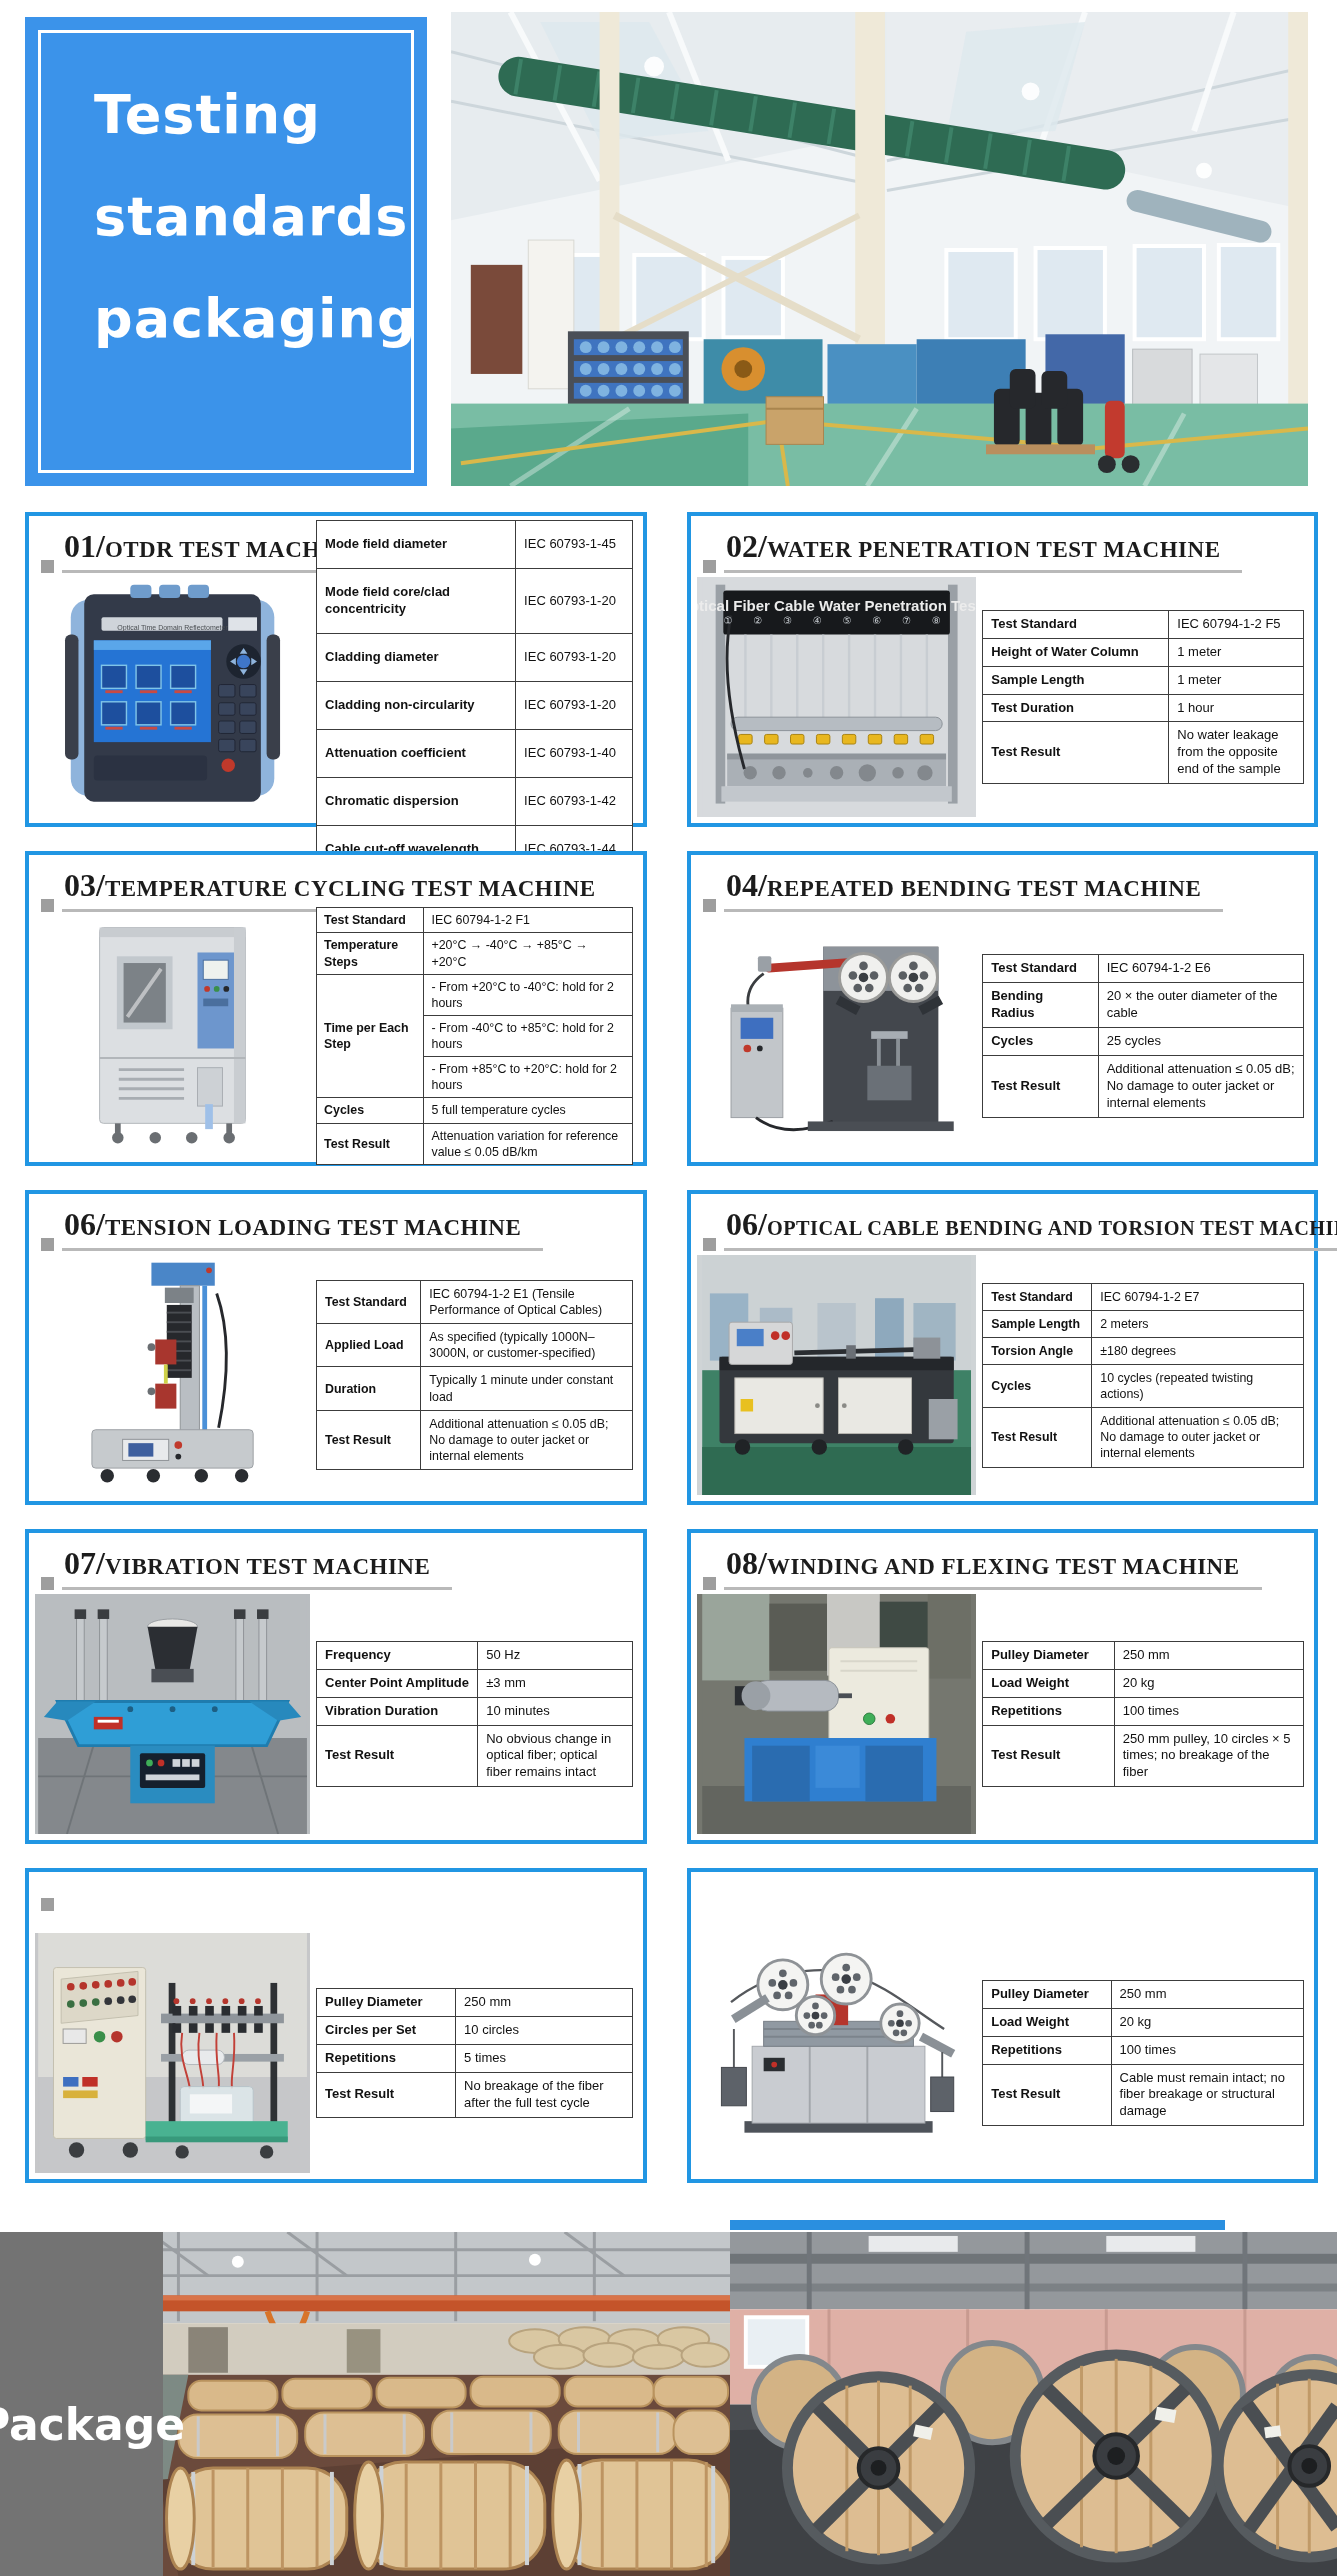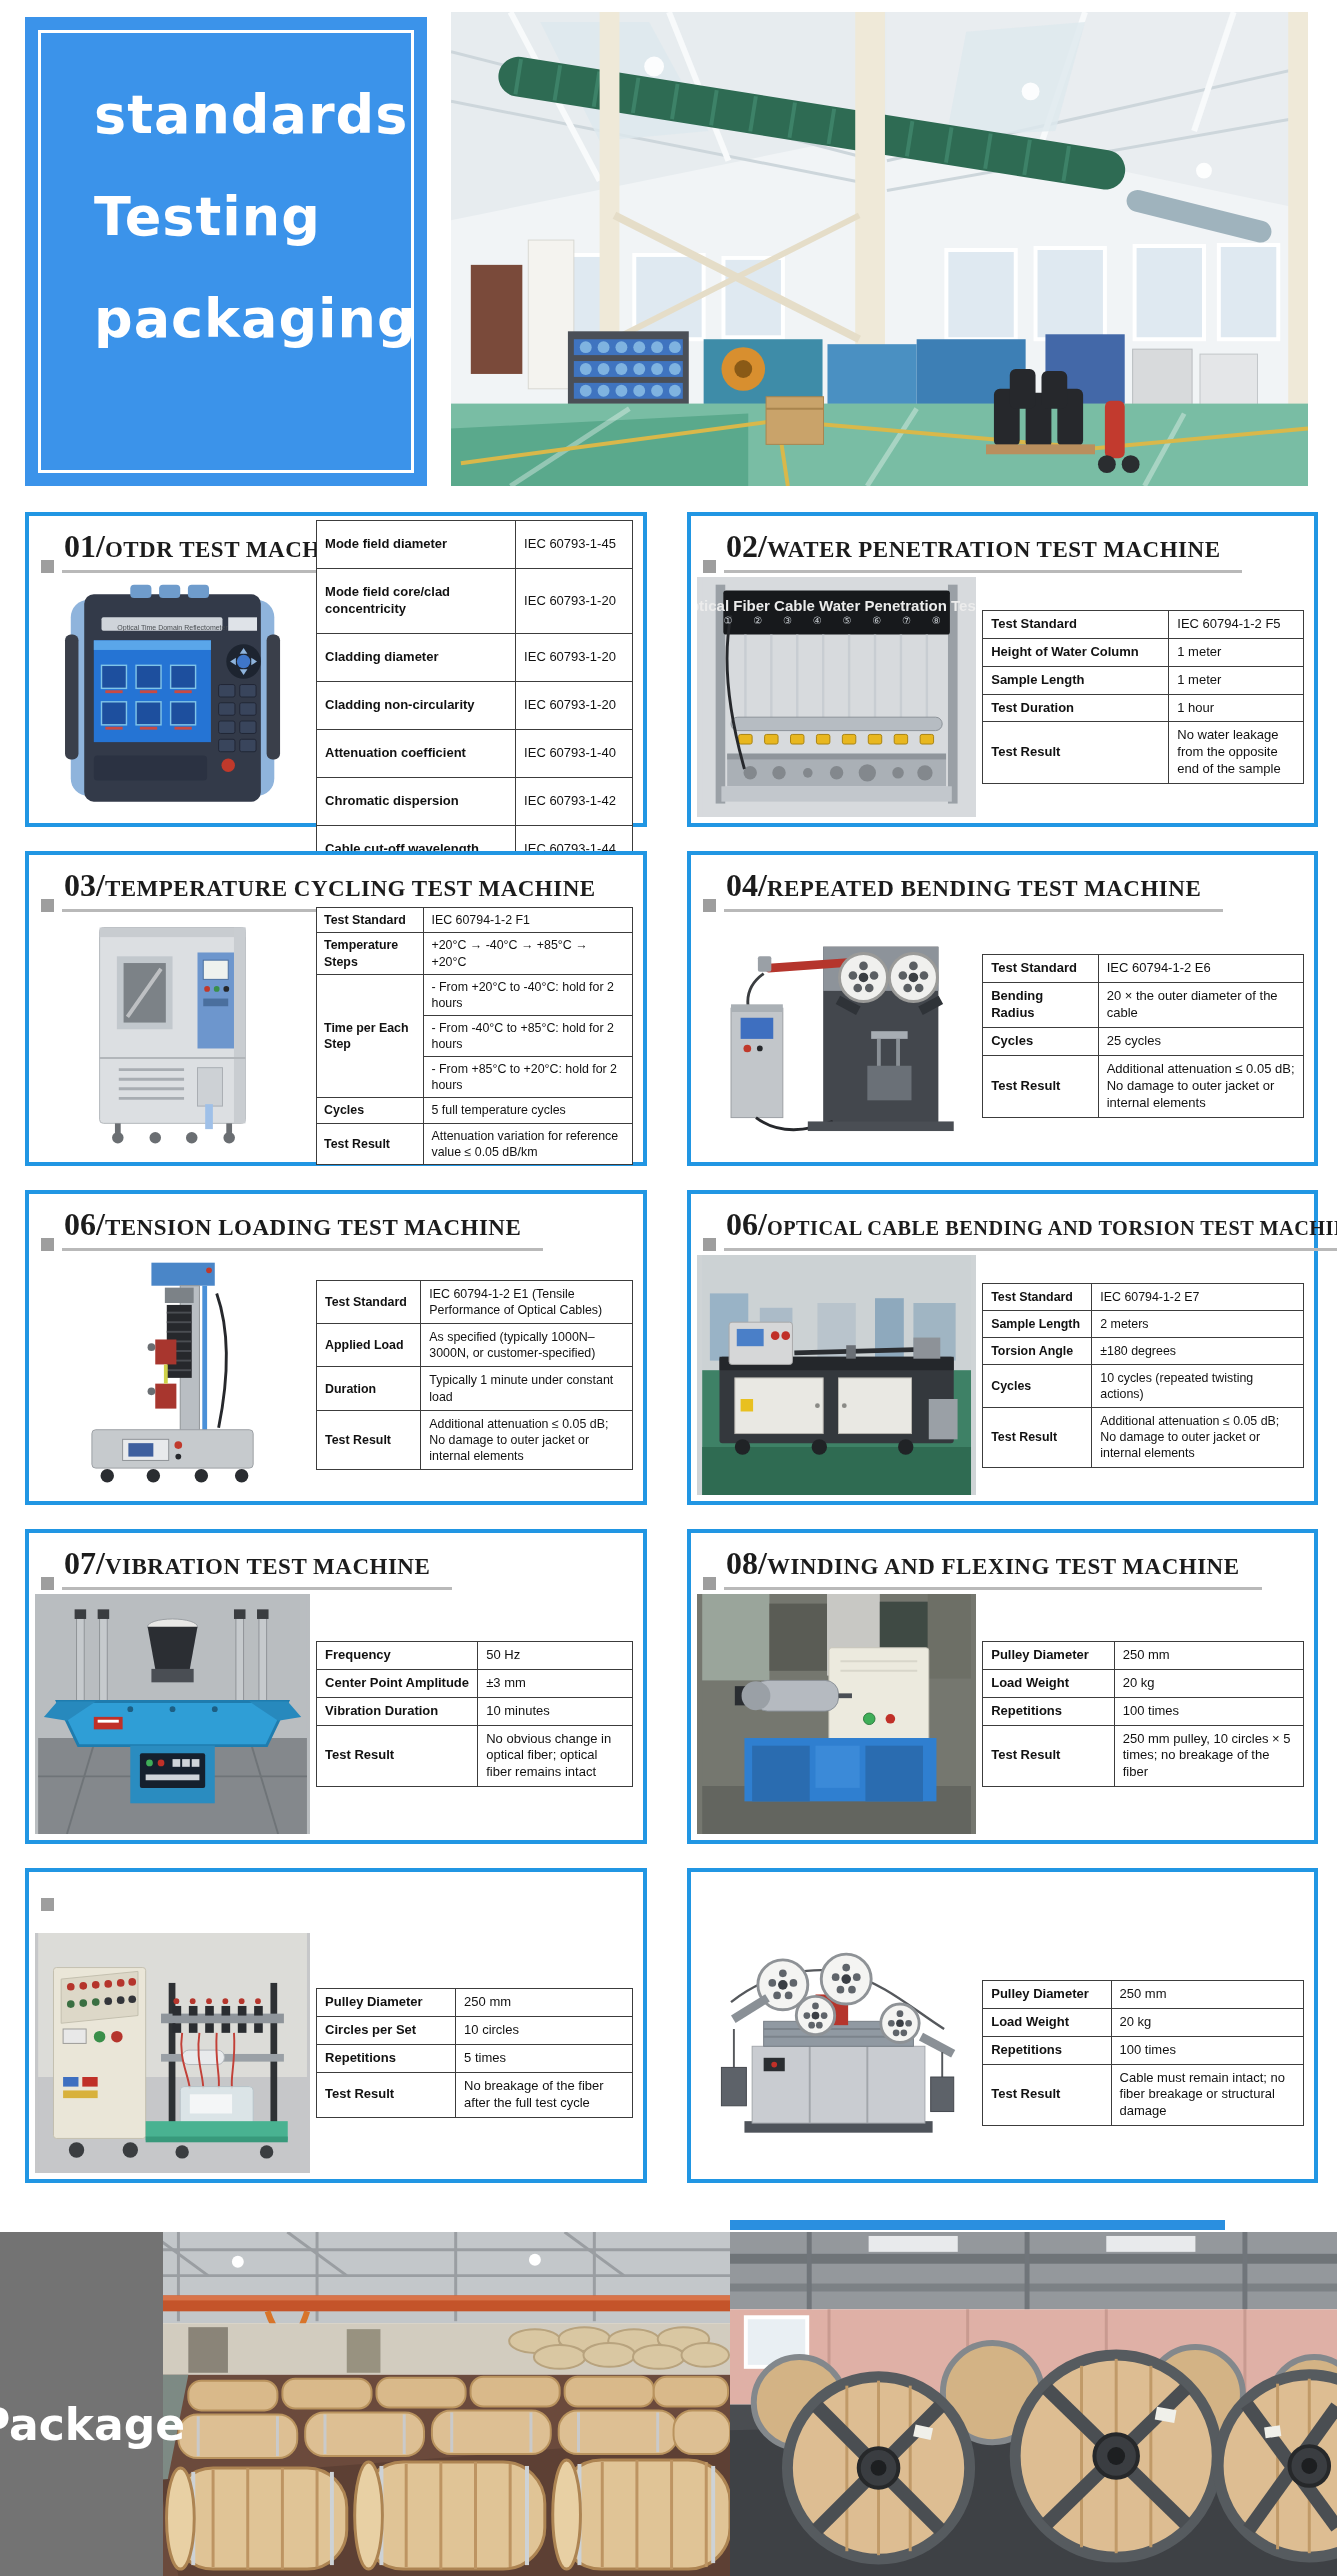--- a/index.html
+++ b/index.html
@@ -68,22 +68,22 @@
   .pkg-box .line{color:#fff;font-weight:bold;font-size:44px;margin-top:40px;
     font-family:"DejaVu Sans","Liberation Sans",sans-serif;}
   .footer svg{display:block;width:100%;height:100%;}
 </style>
 </head>
 <body>
 
 <div class="hdr-title">
   <div class="inner"></div>
   <div class="lines">
+    <div class="line">Testing</div>
     <div class="line">standards</div>
-    <div class="line">Testing</div>
     <div class="line">packaging</div>
   </div>
 </div>
 
 <div class="hdr-photo">
   <svg viewBox="0 0 865 478" preserveAspectRatio="none">
     <rect width="865" height="478" fill="#f1f4f6"></rect>
 
     <polygon points="0,0 440,0 440,120 0,210" fill="#e7ecef"></polygon>
     <polygon points="440,0 865,0 865,200 440,110" fill="#e9edf0"></polygon>

